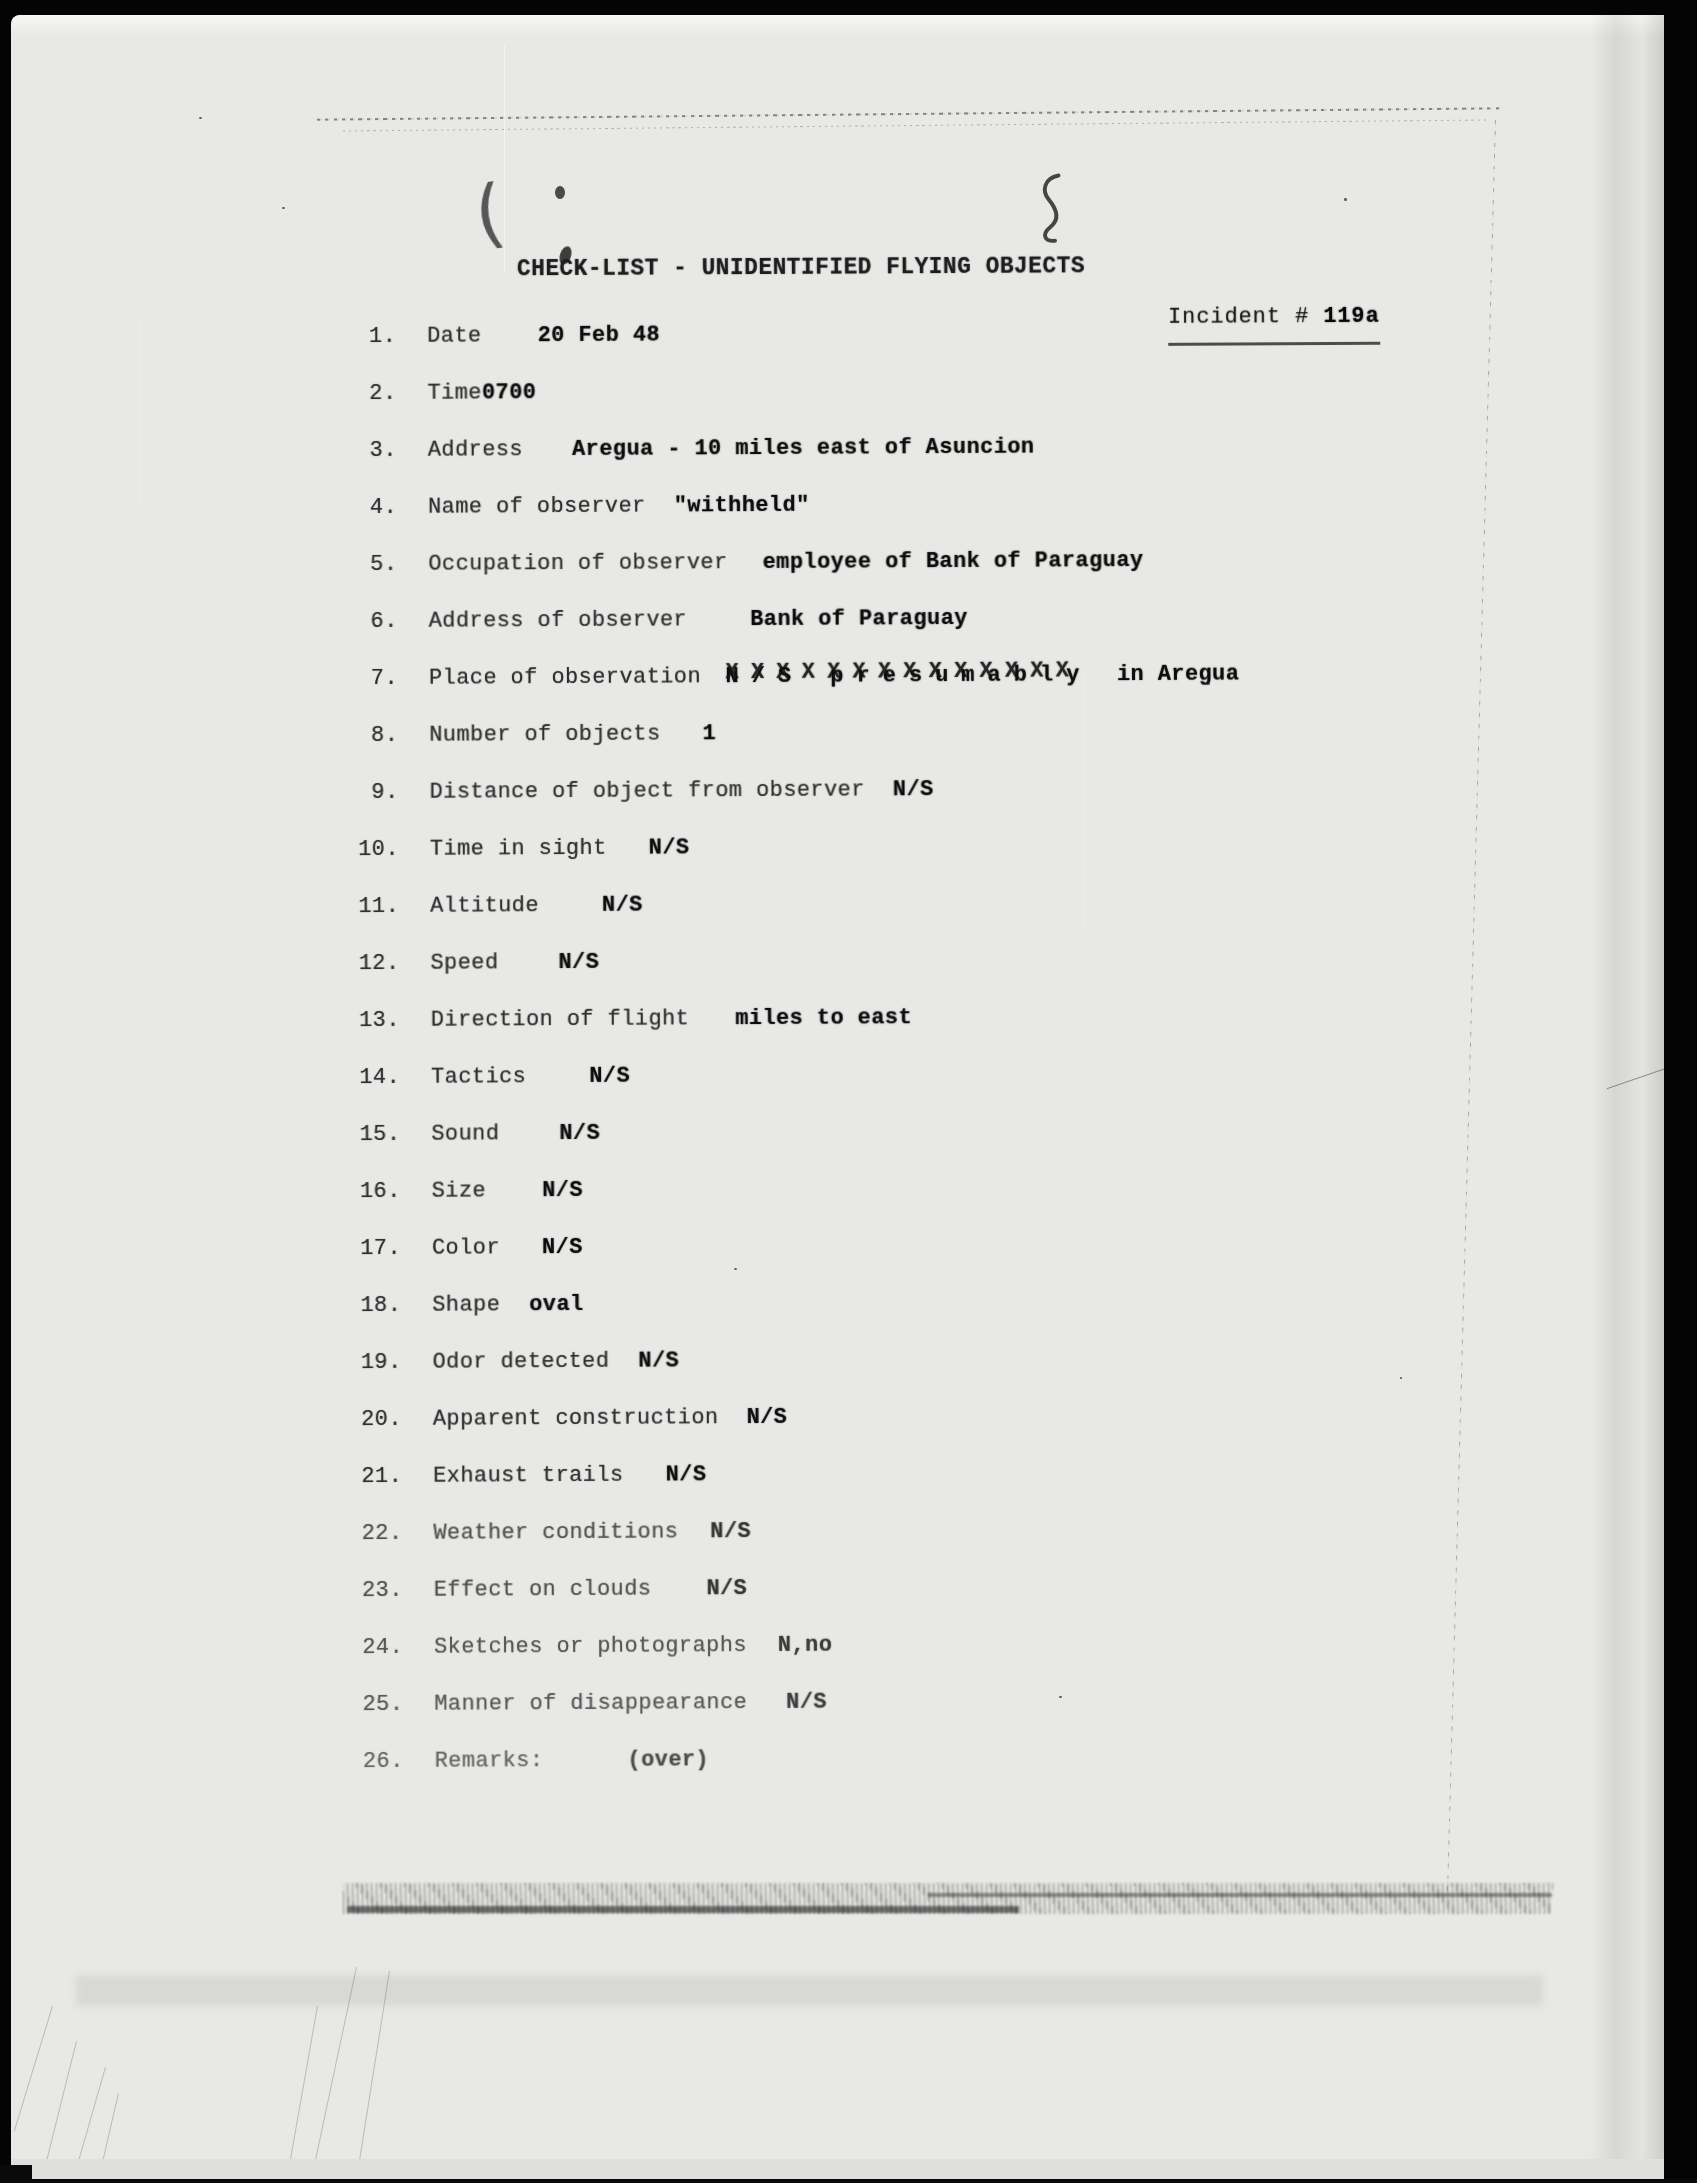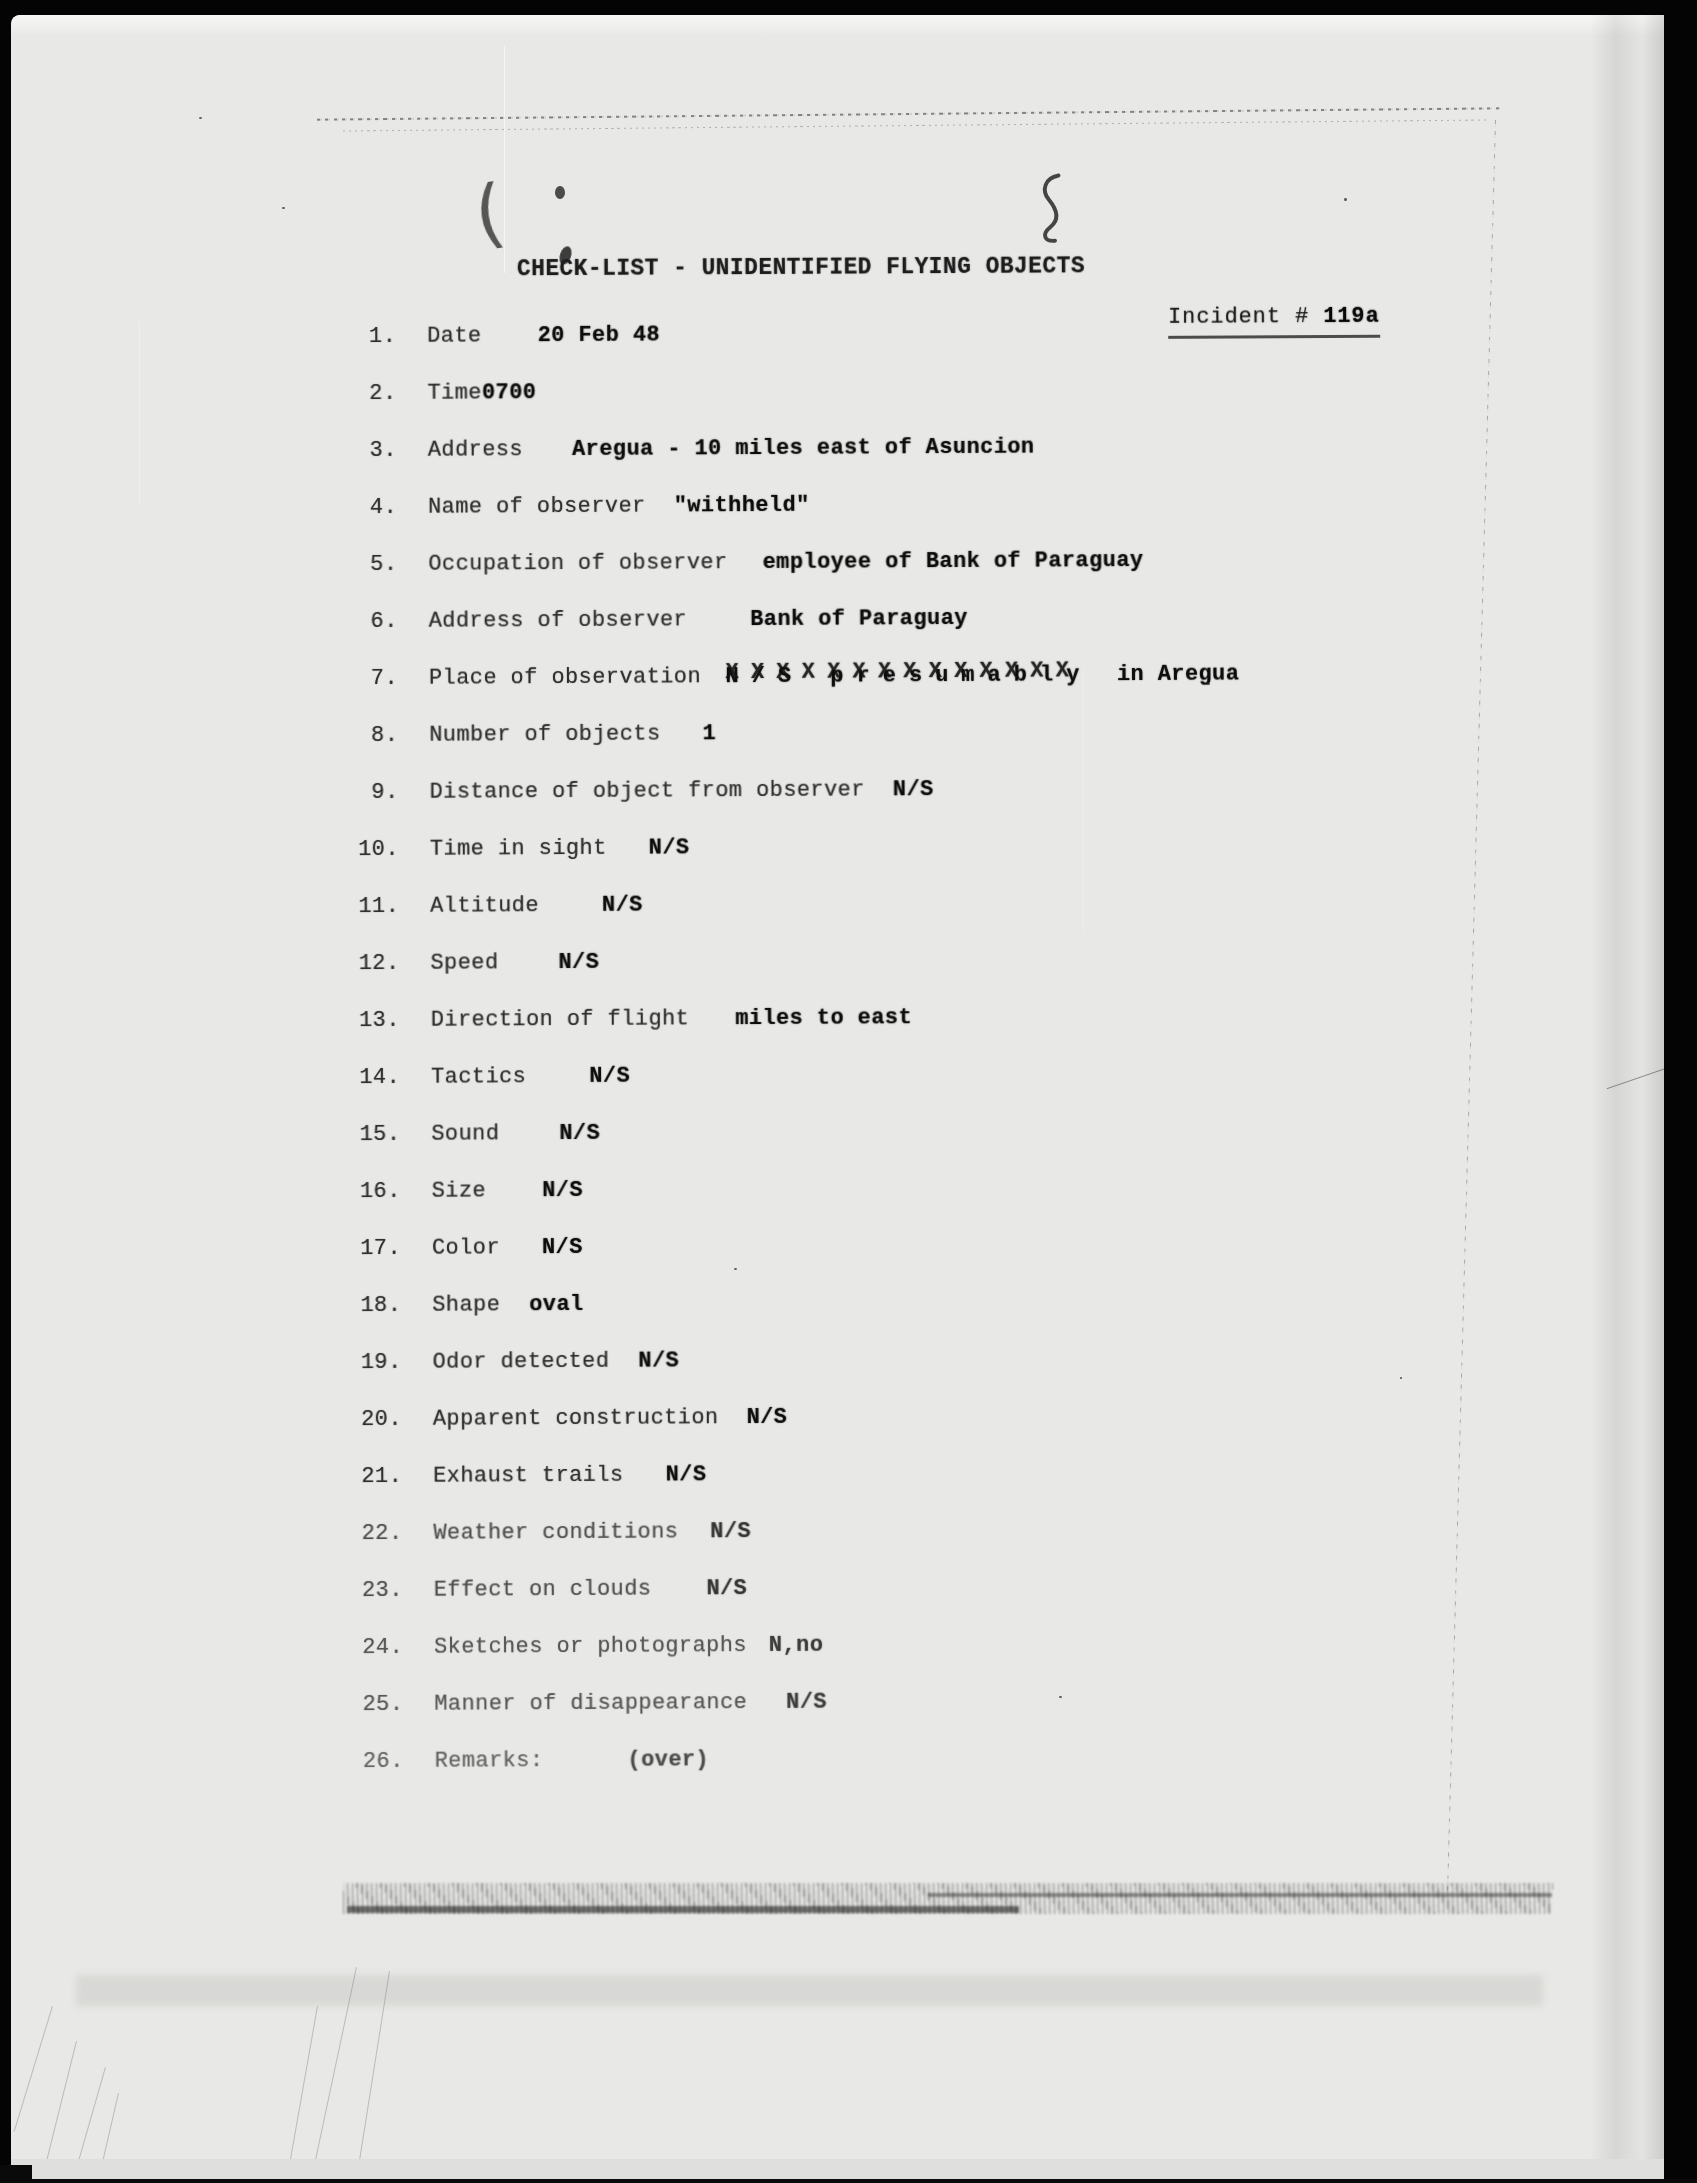--- a/index.html
+++ b/index.html
@@ -33,21 +33,21 @@
   .smudge-dark-right{position:absolute;left:917px;top:1878px;width:624px;height:3.9px;background:rgba(30,30,30,.45);filter:blur(1px);}
   .soft-band{position:absolute;left:65px;top:1960px;width:1467px;height:31px;background:rgba(175,175,173,.28);filter:blur(3.9px);}
 
   
   .content{position:absolute;inset:0;transform:rotate(-0.3deg);transform-origin:175px 1048px;
          font-family:"Liberation Mono","DejaVu Sans Mono",monospace;color:#2e2e2e;}
   .typed{filter:blur(0.2px);}
   .doc-title{position:absolute;left:510px;top:243px;font-size:23px;font-weight:bold;letter-spacing:0.4px;
          color:#1c1c1c;text-shadow:0 0 1.3px rgba(25,25,25,.55);white-space:nowrap;}
   .incident{position:absolute;left:1161px;top:295px;font-size:22px;letter-spacing:0.9px;white-space:nowrap;
-         border-bottom:3.1px solid rgba(15,15,15,.72);padding-bottom:6px;color:#1a1a1a;
+         border-bottom:3.1px solid rgba(15,15,15,.72);padding-bottom:13px;color:#1a1a1a;
          text-shadow:0 0 1.3px rgba(20,20,20,.5);text-align:center;}
   .incident .inc-num{font-weight:bold;color:#080808;text-shadow:0 0 1.7px rgba(0,0,0,.6);}
 
   .rows{position:absolute;left:0;top:309px;width:1506px;}
   .row{height:57px;display:flex;align-items:flex-start;font-size:22px;letter-spacing:0.4px;line-height:27px;white-space:nowrap;}
   .row .num{width:389px;text-align:right;color:#2e2e2e;text-shadow:0 0 1.1px rgba(46,46,46,.6);}
   .row .label{margin-left:31px;color:#2e2e2e;text-shadow:0 0 1.1px rgba(46,46,46,.6);}
   .row .value{font-weight:bold;color:#0c0c0c;text-shadow:0 0 1.5px rgba(0,0,0,.55);}
   .row:nth-child(22),.row:nth-child(23){opacity:.82;}
   .row:nth-child(24),.row:nth-child(25){opacity:.78;}
@@ -57,21 +57,21 @@
   .row:nth-child(3) .value{margin-left:49px}.row:nth-child(4) .value{margin-left:28px}
   .row:nth-child(5) .value{margin-left:35px}.row:nth-child(6) .value{margin-left:63px}
   .row:nth-child(7) .value{margin-left:24.5px}.row:nth-child(8) .value{margin-left:42px}
   .row:nth-child(9) .value{margin-left:28px}.row:nth-child(10) .value{margin-left:42px}
   .row:nth-child(11) .value{margin-left:63px}.row:nth-child(12) .value{margin-left:60px}
   .row:nth-child(13) .value{margin-left:46px}.row:nth-child(14) .value{margin-left:63px}
   .row:nth-child(15) .value{margin-left:60px}.row:nth-child(16) .value{margin-left:56px}
   .row:nth-child(17) .value{margin-left:42px}.row:nth-child(18) .value{margin-left:29px}
   .row:nth-child(19) .value{margin-left:29px}.row:nth-child(20) .value{margin-left:28px}
   .row:nth-child(21) .value{margin-left:42px}.row:nth-child(22) .value{margin-left:32px}
-  .row:nth-child(23) .value{margin-left:55px}.row:nth-child(24) .value{margin-left:22px}
+  .row:nth-child(23) .value{margin-left:55px}.row:nth-child(24) .value{margin-left:31px}
   .row:nth-child(25) .value{margin-left:39px}.row:nth-child(26) .value{margin-left:84px}
 
   .struck-wrap{position:relative;display:inline-block;margin-left:24.5px;}
   .struck-text{font-weight:bold;color:#0e0e0e;letter-spacing:13px;text-shadow:0 0 1.7px rgba(0,0,0,.6);}
   .strike-x{position:absolute;left:0;top:-4.4px;font-weight:bold;color:#101010;letter-spacing:12.2px;
          opacity:.9;text-shadow:0 0 1.7px rgba(0,0,0,.6);}
   .after-struck{margin-left:12.2px;}
 
   
   .pencil{position:absolute;color:rgba(45,45,45,.78);filter:blur(0.4px);font-family:"DejaVu Sans",sans-serif;}

